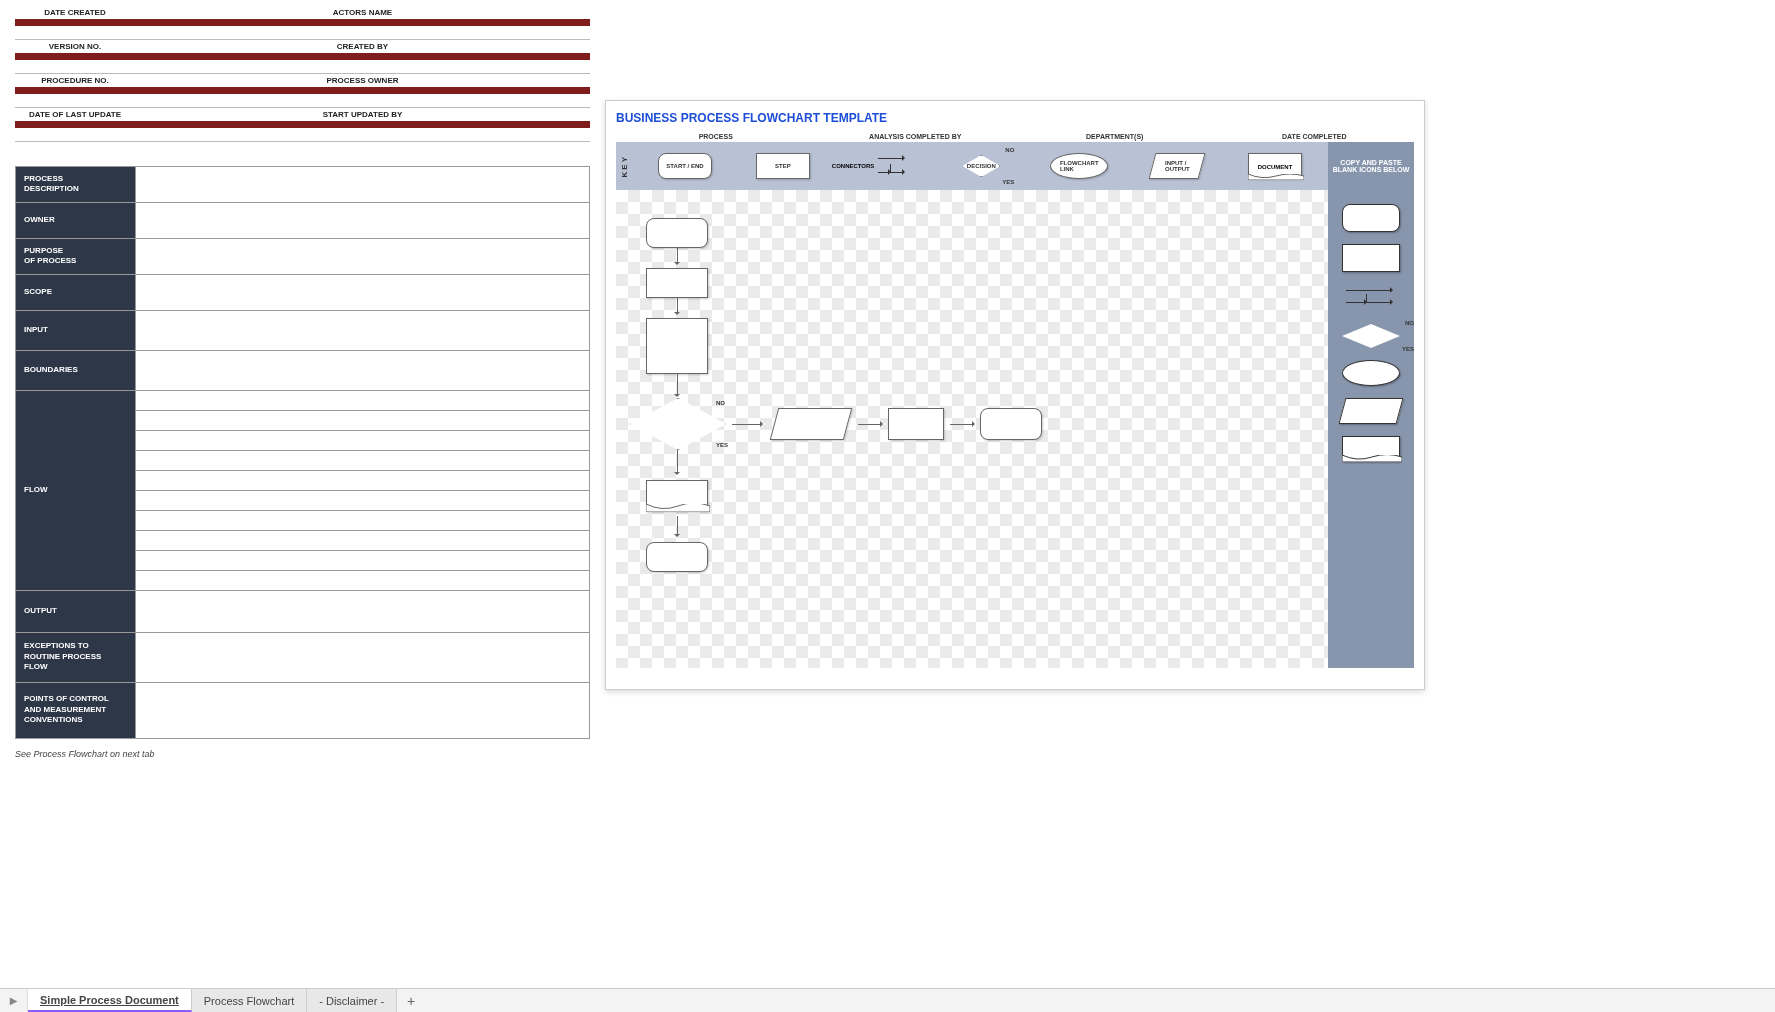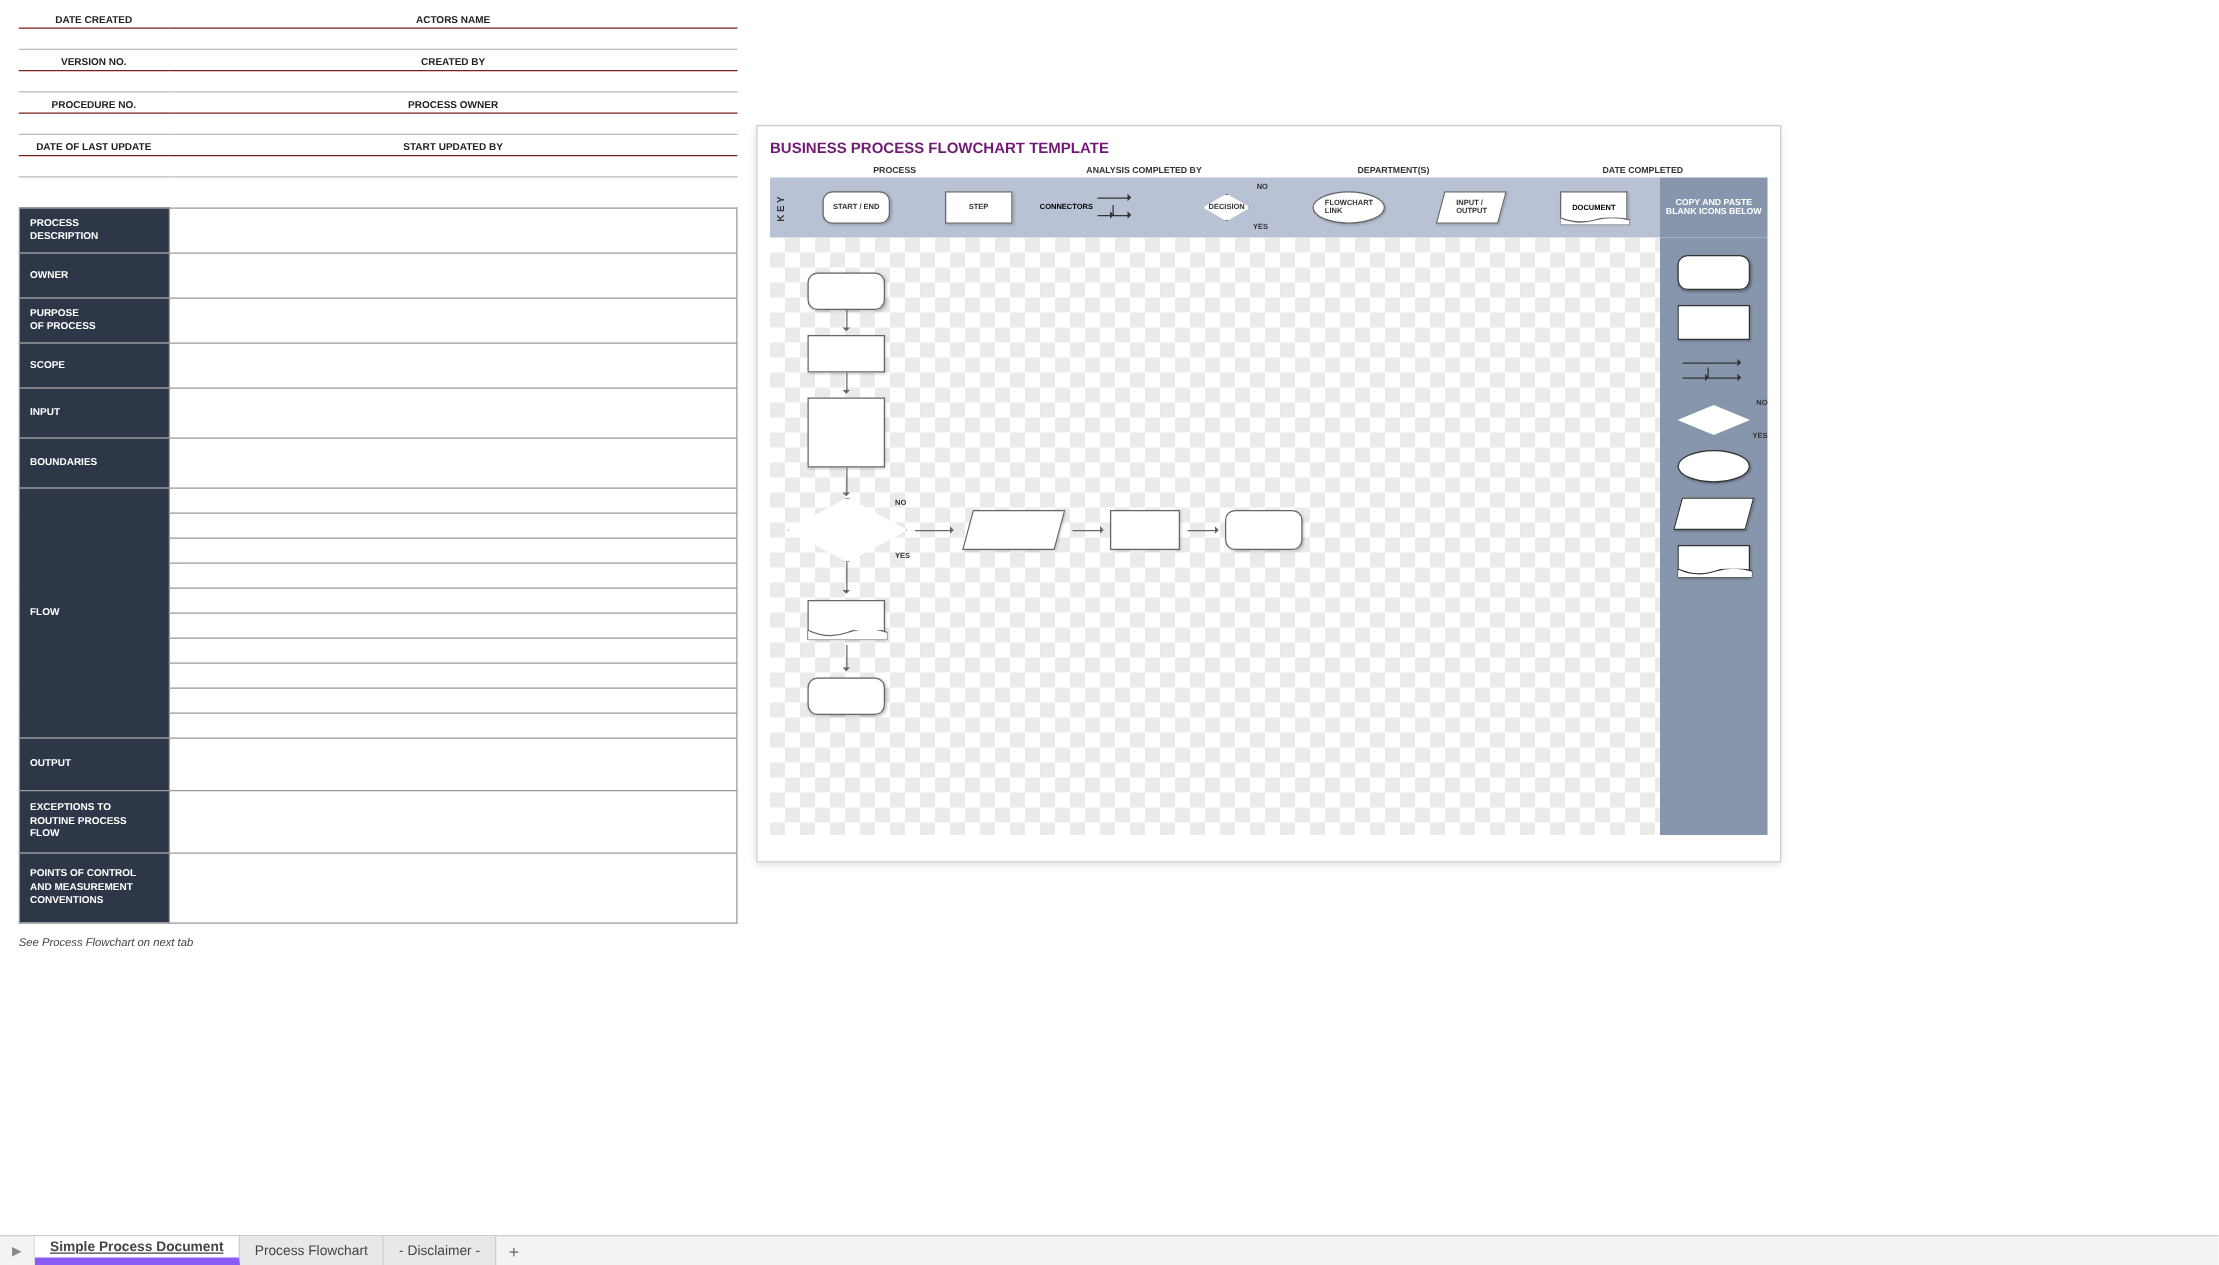--- a/index.html
+++ b/index.html
@@ -24,21 +24,21 @@
     color: #808080;
     letter-spacing: 0px;
     margin-bottom: 10px;
   }
   .meta-table {
     width: 100%;
     border-collapse: collapse;
     margin-bottom: 24px;
   }
   .meta-table td {
-    border-bottom: 1px solid #7f1d1d;
+    border-bottom: 7px solid #7f1d1d;
     height: 17px;
     font-size: 8px;
     font-weight: bold;
     color: #222;
     vertical-align: bottom;
     padding-bottom: 2px;
   }
   .meta-table .spacer td { border-bottom: 1px solid #bbb; height: 17px; }
   .meta-table td.lbl1 { width: 120px; text-align: center; }
   .meta-table td.lbl2 { text-align: center; }
@@ -76,21 +76,21 @@
     width: 820px;
     height: 590px;
     background: #fff;
     border: 1px solid #ccc;
     box-shadow: 0 2px 6px rgba(0,0,0,0.15);
     padding: 10px;
   }
   .fc-title {
     font-size: 12px;
     font-weight: bold;
-    color: #701a75;
+    color: #1d4ed8;
     letter-spacing: 0;
     margin-bottom: 8px;
   }
   .fc-headers {
     display: flex;
     font-size: 7px;
     font-weight: bold;
     color: #333;
     margin-bottom: 2px;
   }
@@ -244,21 +244,21 @@
     display:flex; align-items:center;
     font-size: 11px;
     color:#444;
     border-right:1px solid #ccc;
     background:#e8e8e8;
     cursor:pointer;
   }
   .tabs .tab.active {
     background:#fff;
     font-weight:bold;
-    border-bottom:6px solid #8b5cf6;
+    border-bottom:2px solid #8b5cf6;
     text-decoration: underline;
   }
   .tabs .addtab {
     width:28px; display:flex; align-items:center; justify-content:center;
     font-size:14px; color:#666; cursor:pointer;
   }
   .conn-arrows { position:relative; width:54px; height:32px; }
   .conn-arrows .ca { position:absolute; height:1px; background:#333; width:26px; }
   .conn-arrows .ca::after { content:''; position:absolute; right:-4px; top:-3px; border:3px solid transparent; border-left-color:#333; }
 </style>

